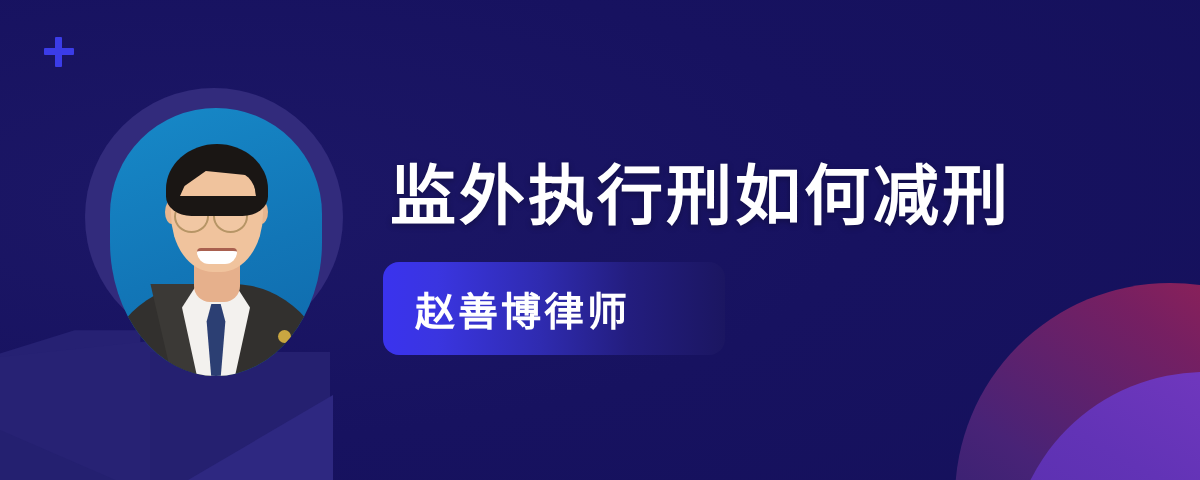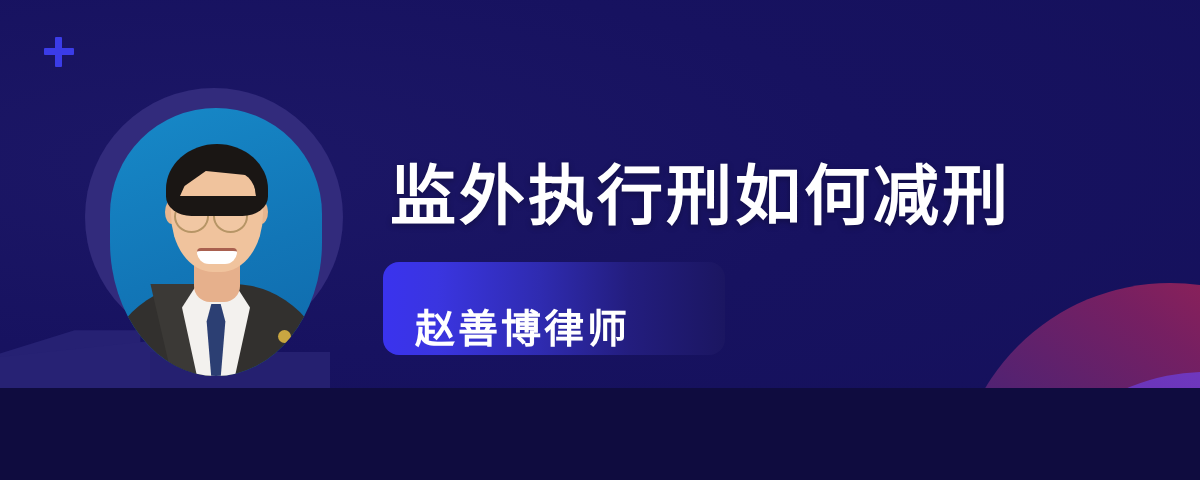--- a/index.html
+++ b/index.html
@@ -4,21 +4,21 @@
 <title>banner</title>
 <style>
   html, body {
     margin: 0;
     padding: 0;
     background: #0f0c3f;
   }
   #banner {
     position: relative;
     width: 1200px;
-    height: 388px;
+    height: 480px;
     overflow: hidden;
     background: #191357;
     font-family: "Liberation Sans", "DejaVu Sans", sans-serif;
     -webkit-font-smoothing: antialiased;
   }
 
   
   .bg-base {
     position: absolute;
     inset: 0;
@@ -249,21 +249,21 @@
   }
   .badge {
     position: absolute;
     left: 383px;
     top: 262px;
     width: 342px;
     height: 93px;
     border-radius: 16px;
     background: linear-gradient(90deg, #3a33ee 0%, #3a35e0 16%, #2f2bb0 46%, #231d7e 72%, #1b1661 100%);
     display: flex;
-    align-items: flex-end;
+    align-items: center;
   }
   .badge-label {
     margin-left: 32px;
     font-size: 40px;
     font-weight: 700;
     color: #ffffff;
     letter-spacing: 3px;
     white-space: nowrap;
   }
 </style>

